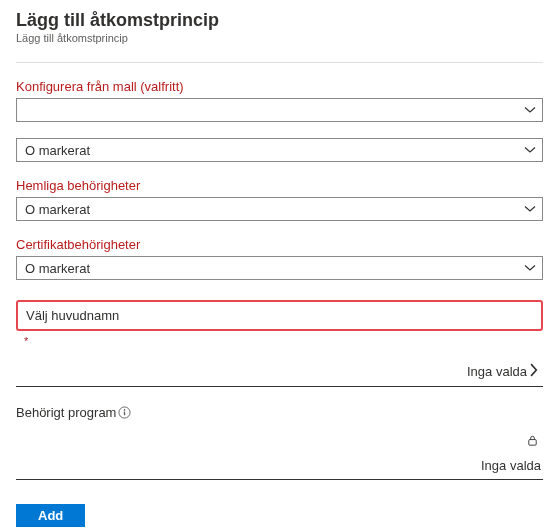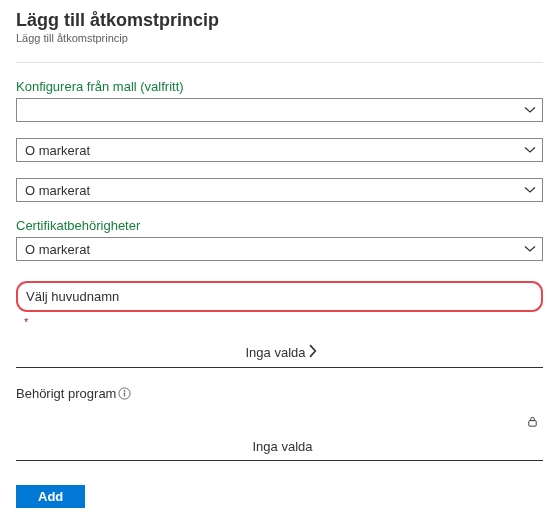--- a/index.html
+++ b/index.html
@@ -32,21 +32,21 @@
     .divider {
       border: none;
       border-top: 1px solid #e1dfdd;
       margin: 6px 0 16px 0;
     }
     .field-group {
       margin-bottom: 16px;
     }
     .field-label {
       font-size: 13px;
-      color: #15803d;
+      color: #b91c1c;
       margin-bottom: 4px;
       display: block;
     }
     .select-box {
       position: relative;
       width: 100%;
       border: 1px solid #8a8886;
       background: #fff;
       height: 24px;
       display: flex;
@@ -65,33 +65,33 @@
       display: flex;
       align-items: center;
       justify-content: center;
     }
     .chevron svg {
       width: 12px;
       height: 12px;
     }
     .highlight-section {
       border: 2px solid #e8464f;
-      border-radius: 11px;
+      border-radius: 3px;
       padding: 6px 8px;
       margin-bottom: 4px;
       margin-top: 18px;
     }
     .highlight-section .section-title {
       font-size: 13px;
       color: #323130;
     }
     .row-link {
       display: flex;
       align-items: center;
-      justify-content: center;
+      justify-content: flex-end;
       border-bottom: 1px solid #323130;
       padding: 6px 2px 6px 8px;
       margin-bottom: 2px;
       cursor: pointer;
     }
     .row-link .value-text {
       font-size: 13px;
       color: #323130;
     }
     .chevron-right svg {
@@ -174,20 +174,21 @@
     <span class="chevron">
       <svg viewBox="0 0 12 12">
           <path d="M1 3.5 L6 8 L11 3.5" fill="none" stroke="#323130" stroke-width="1.2"></path>
         </svg>
     </span>
   </div>
 </div>
 
 
 <div class="field-group">
+  <label class="field-label">Hemliga behörigheter</label>
   <div class="select-box">
     <span class="value">O markerat</span>
     <span class="chevron">
       <svg viewBox="0 0 12 12">
           <path d="M1 3.5 L6 8 L11 3.5" fill="none" stroke="#323130" stroke-width="1.2"></path>
         </svg>
     </span>
   </div>
 </div>
 

